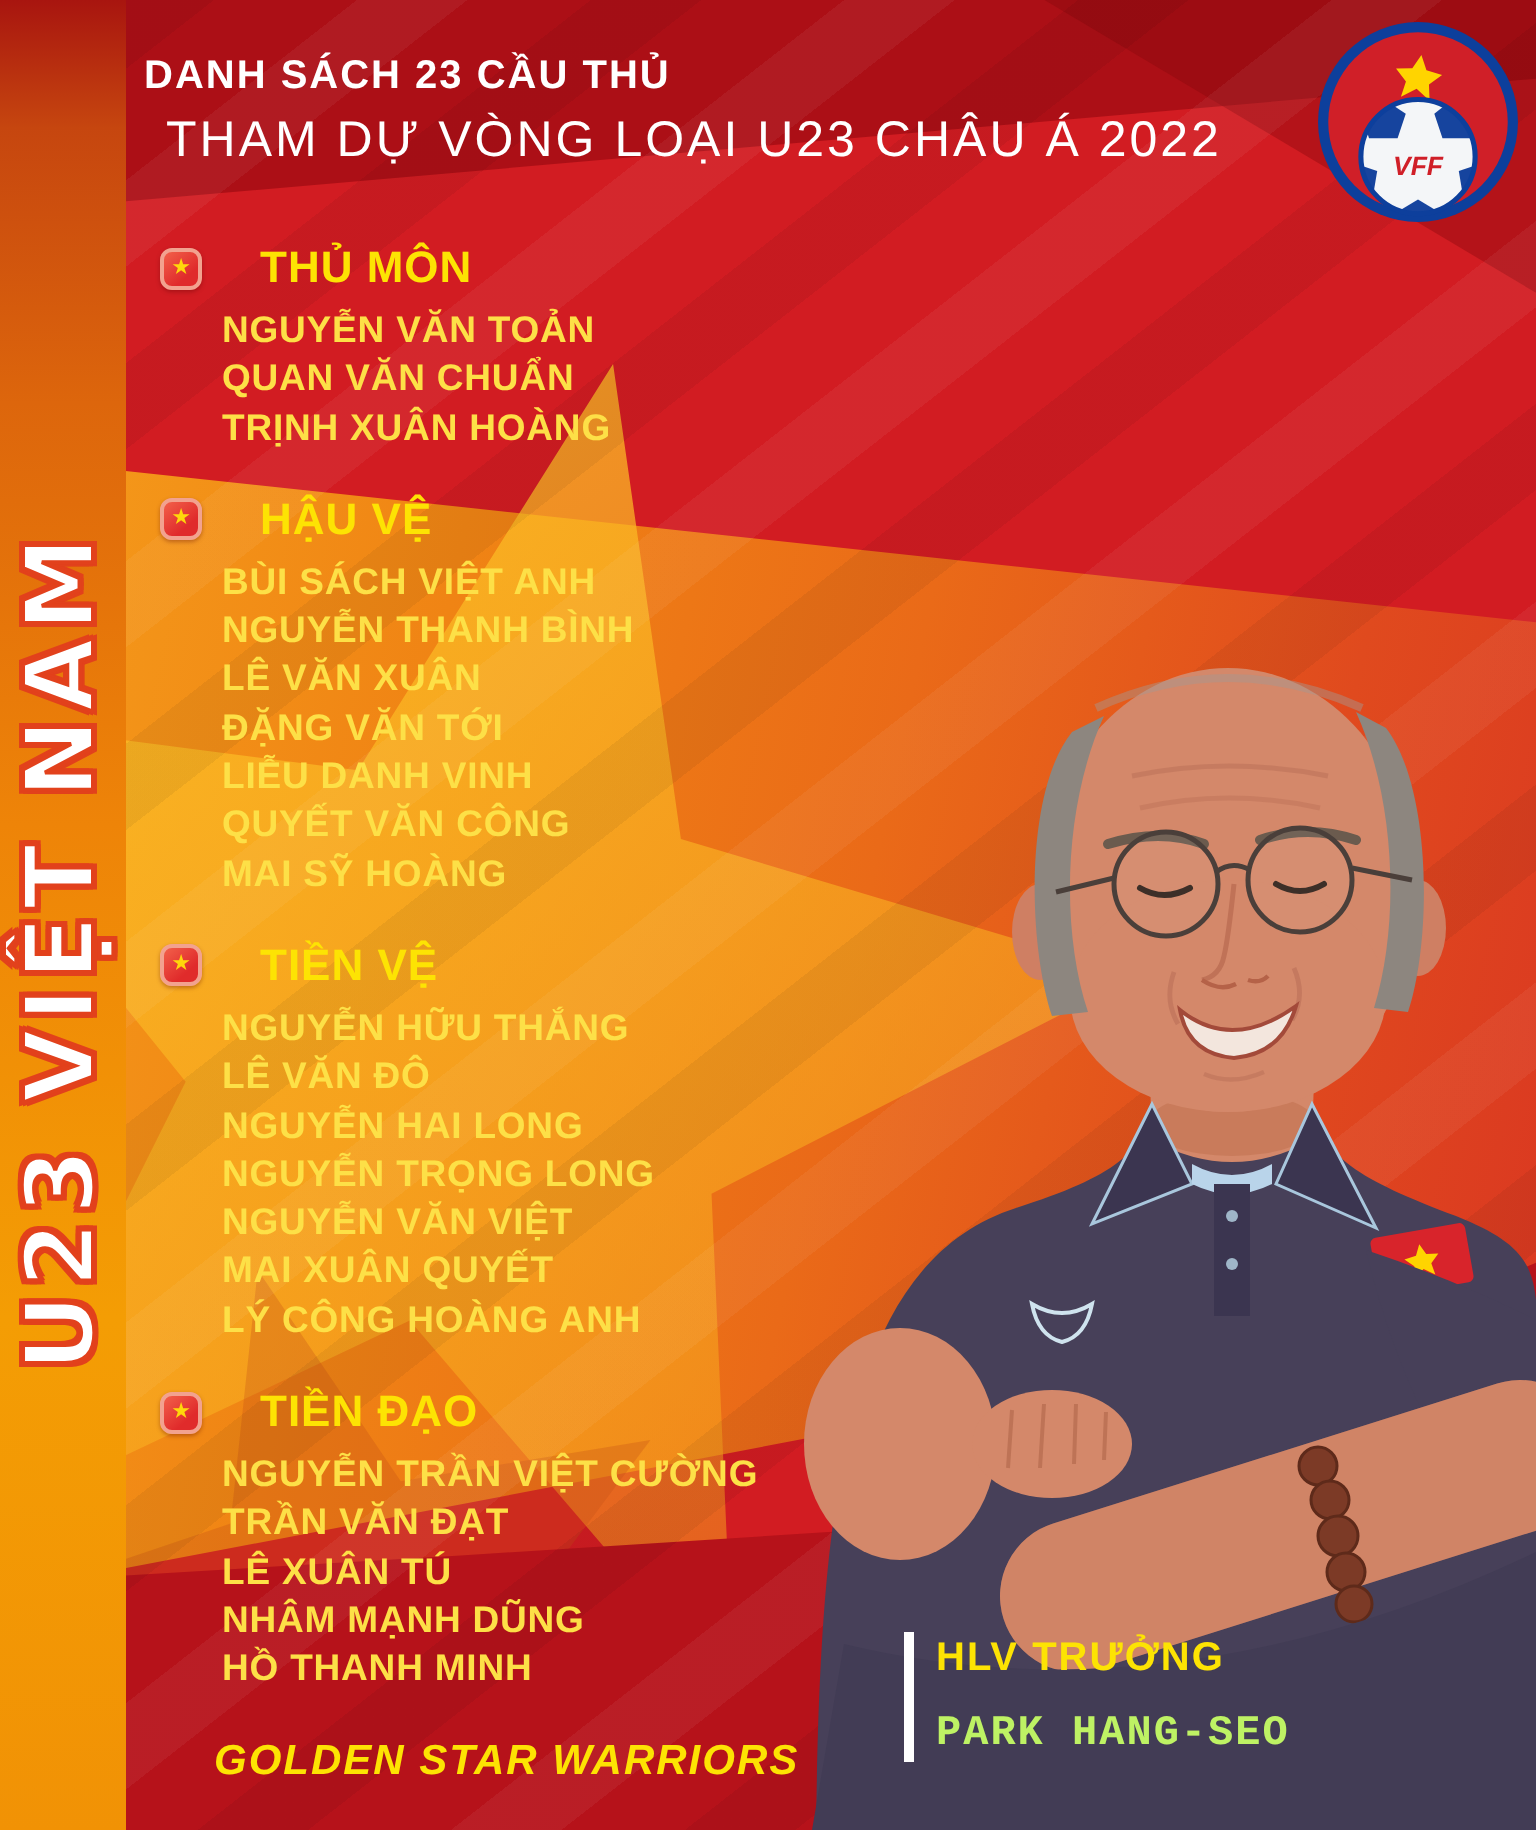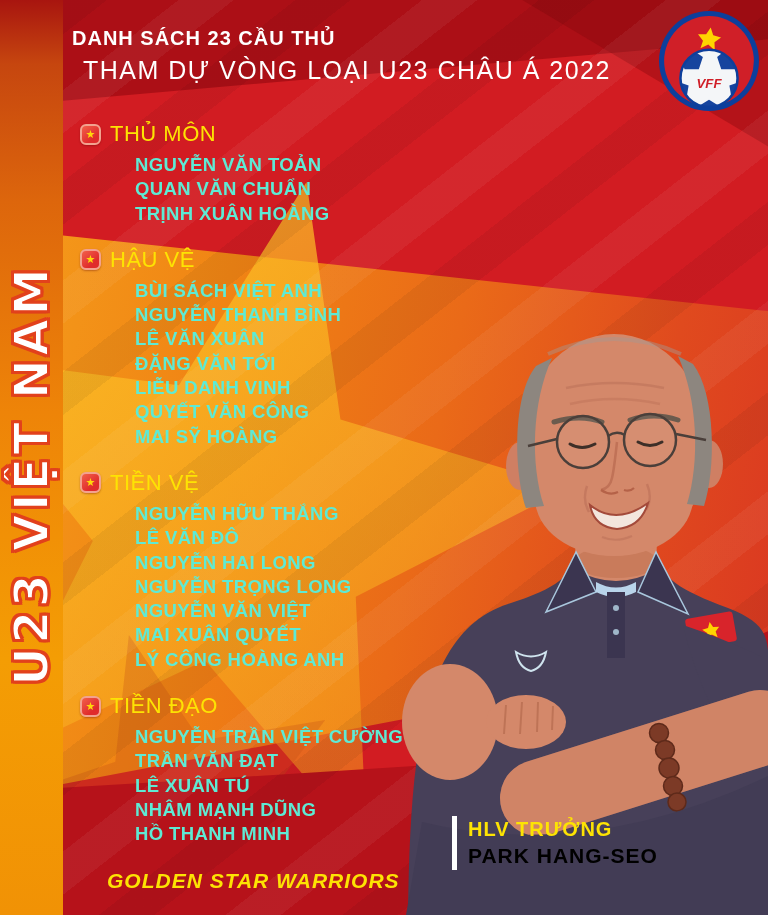--- a/index.html
+++ b/index.html
@@ -69,38 +69,38 @@
   .section{margin-bottom:22px;}
   .sec-head{display:flex;align-items:center;gap:9px;height:24px;margin-bottom:7px;}
   .flag-icon{
     width:21px;height:21px;border-radius:6px;flex:0 0 auto;
     border:2px solid #f2a28f;box-sizing:border-box;
     background:linear-gradient(140deg,#f2604a 0%,#e02b2b 70%);
     display:flex;align-items:center;justify-content:center;
     box-shadow:0 1px 2px rgba(90,0,0,.35);
   }
   .flag-icon span{color:#ffd70b;font-size:11px;line-height:1;}
-  .sec-title{font-weight:400;font-size:22px;letter-spacing:.5px;color:#fde303;white-space:nowrap;}
+  .sec-title{font-weight:700;font-size:22px;letter-spacing:.5px;color:#fde303;white-space:nowrap;margin-left:20px;}
   .players{list-style:none;margin:0;padding:0 0 0 31px;}
   .players li{
     font-weight:700;font-size:18.5px;line-height:24.3px;letter-spacing:.4px;
-    color:#5eead4;white-space:nowrap;margin-left:24px;
+    color:#fde047;white-space:nowrap;
   }
   .slogan{
     margin:10px 0 0 27px;font-style:italic;font-weight:700;font-size:21px;
     letter-spacing:1px;color:#fde303;white-space:nowrap;
   }
   
   .coach{position:absolute;left:388px;top:330px;z-index:6;}
   .hlv-label{
     position:absolute;left:452px;top:816px;z-index:12;
     border-left:5px solid #ffffff;padding:2px 0 2px 11px;
   }
-  .hlv-role{font-weight:700;font-size:20px;letter-spacing:1px;color:#fde303;margin-bottom:3px;white-space:nowrap;}
-  .hlv-name{font-weight:700;font-size:21px;letter-spacing:1px;color:#000000;white-space:nowrap;}
+  .hlv-role{font-weight:700;font-size:20px;letter-spacing:1px;color:#fde303;margin-bottom:15px;white-space:nowrap;}
+  .hlv-name{font-weight:700;font-size:21px;letter-spacing:1px;color:#bef264;white-space:nowrap;font-family:Liberation Mono, monospace;}
 </style>
 </head>
 <body>
 
 <div class="poster">
 
   <div class="layer"></div>
   <div class="layer bg-orange"></div>
   <div class="bg-star"></div>
   <div class="bg-star2"></div>

